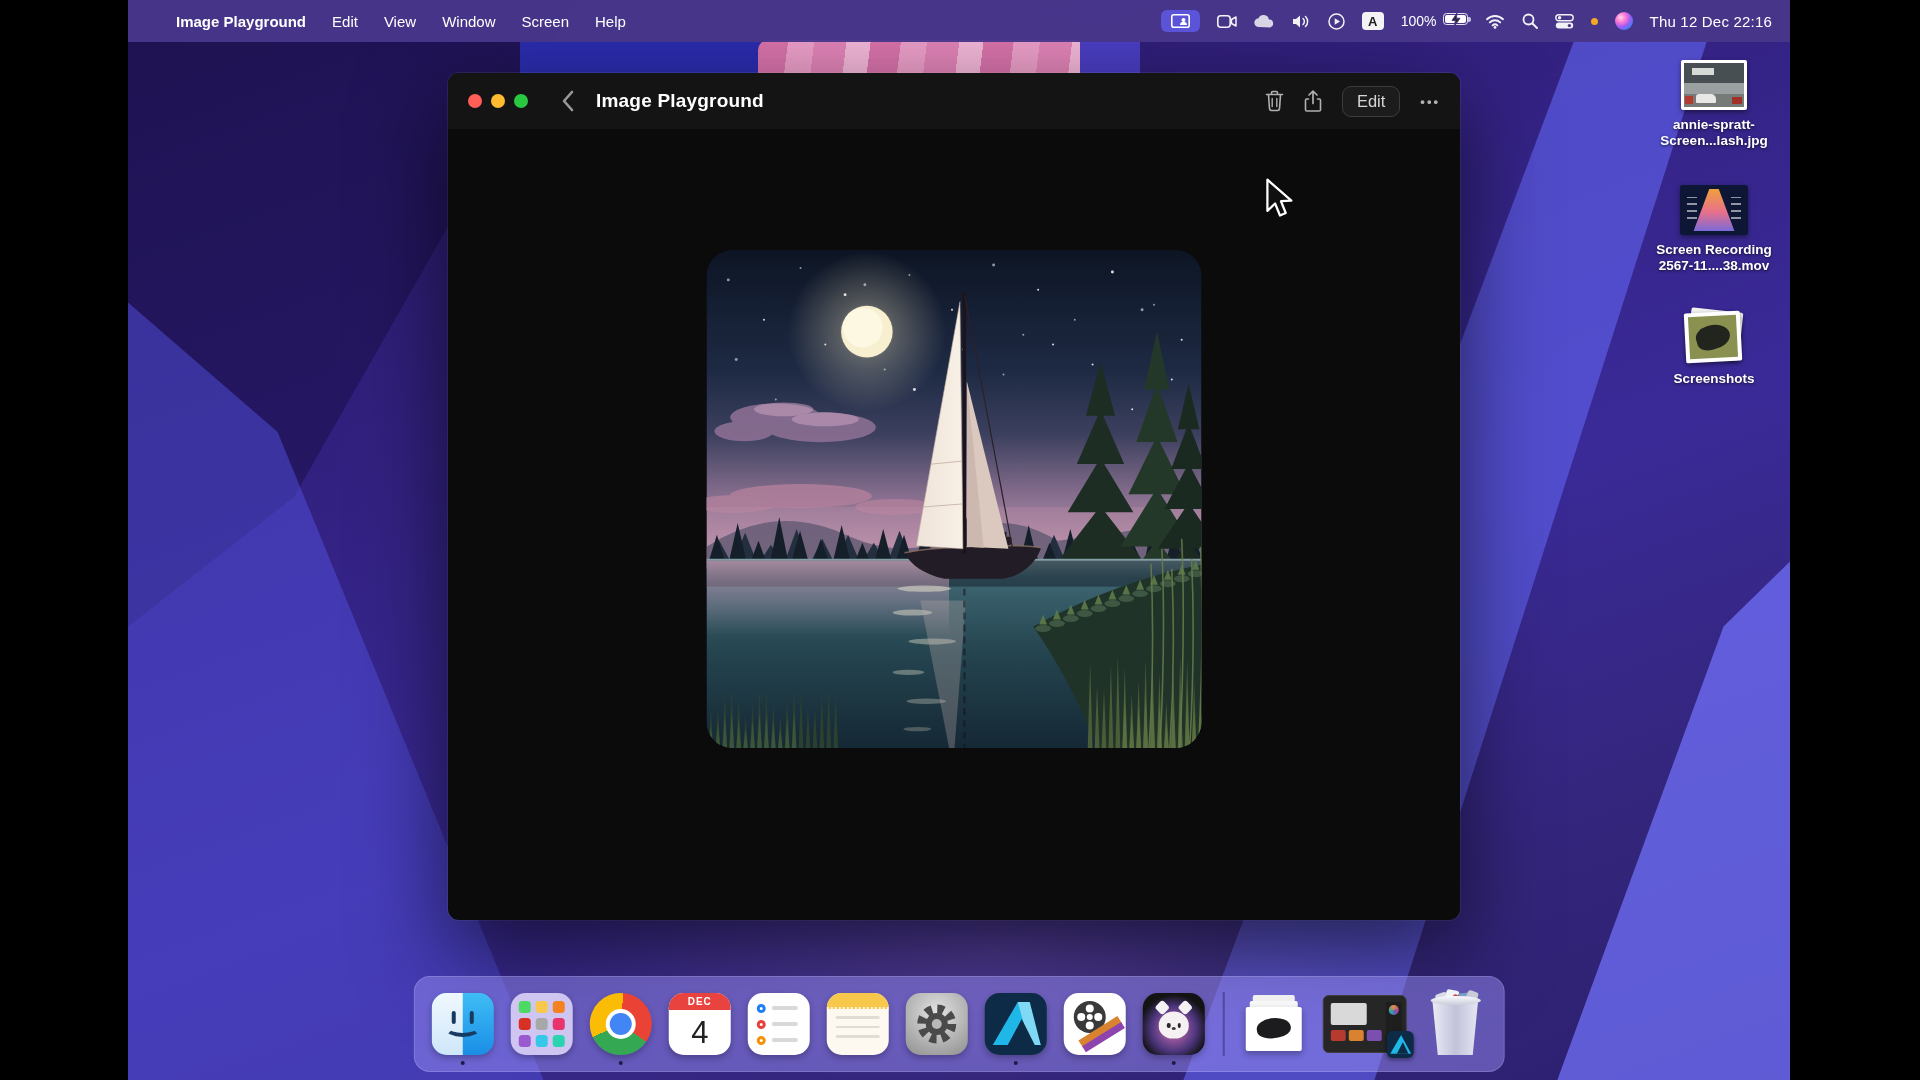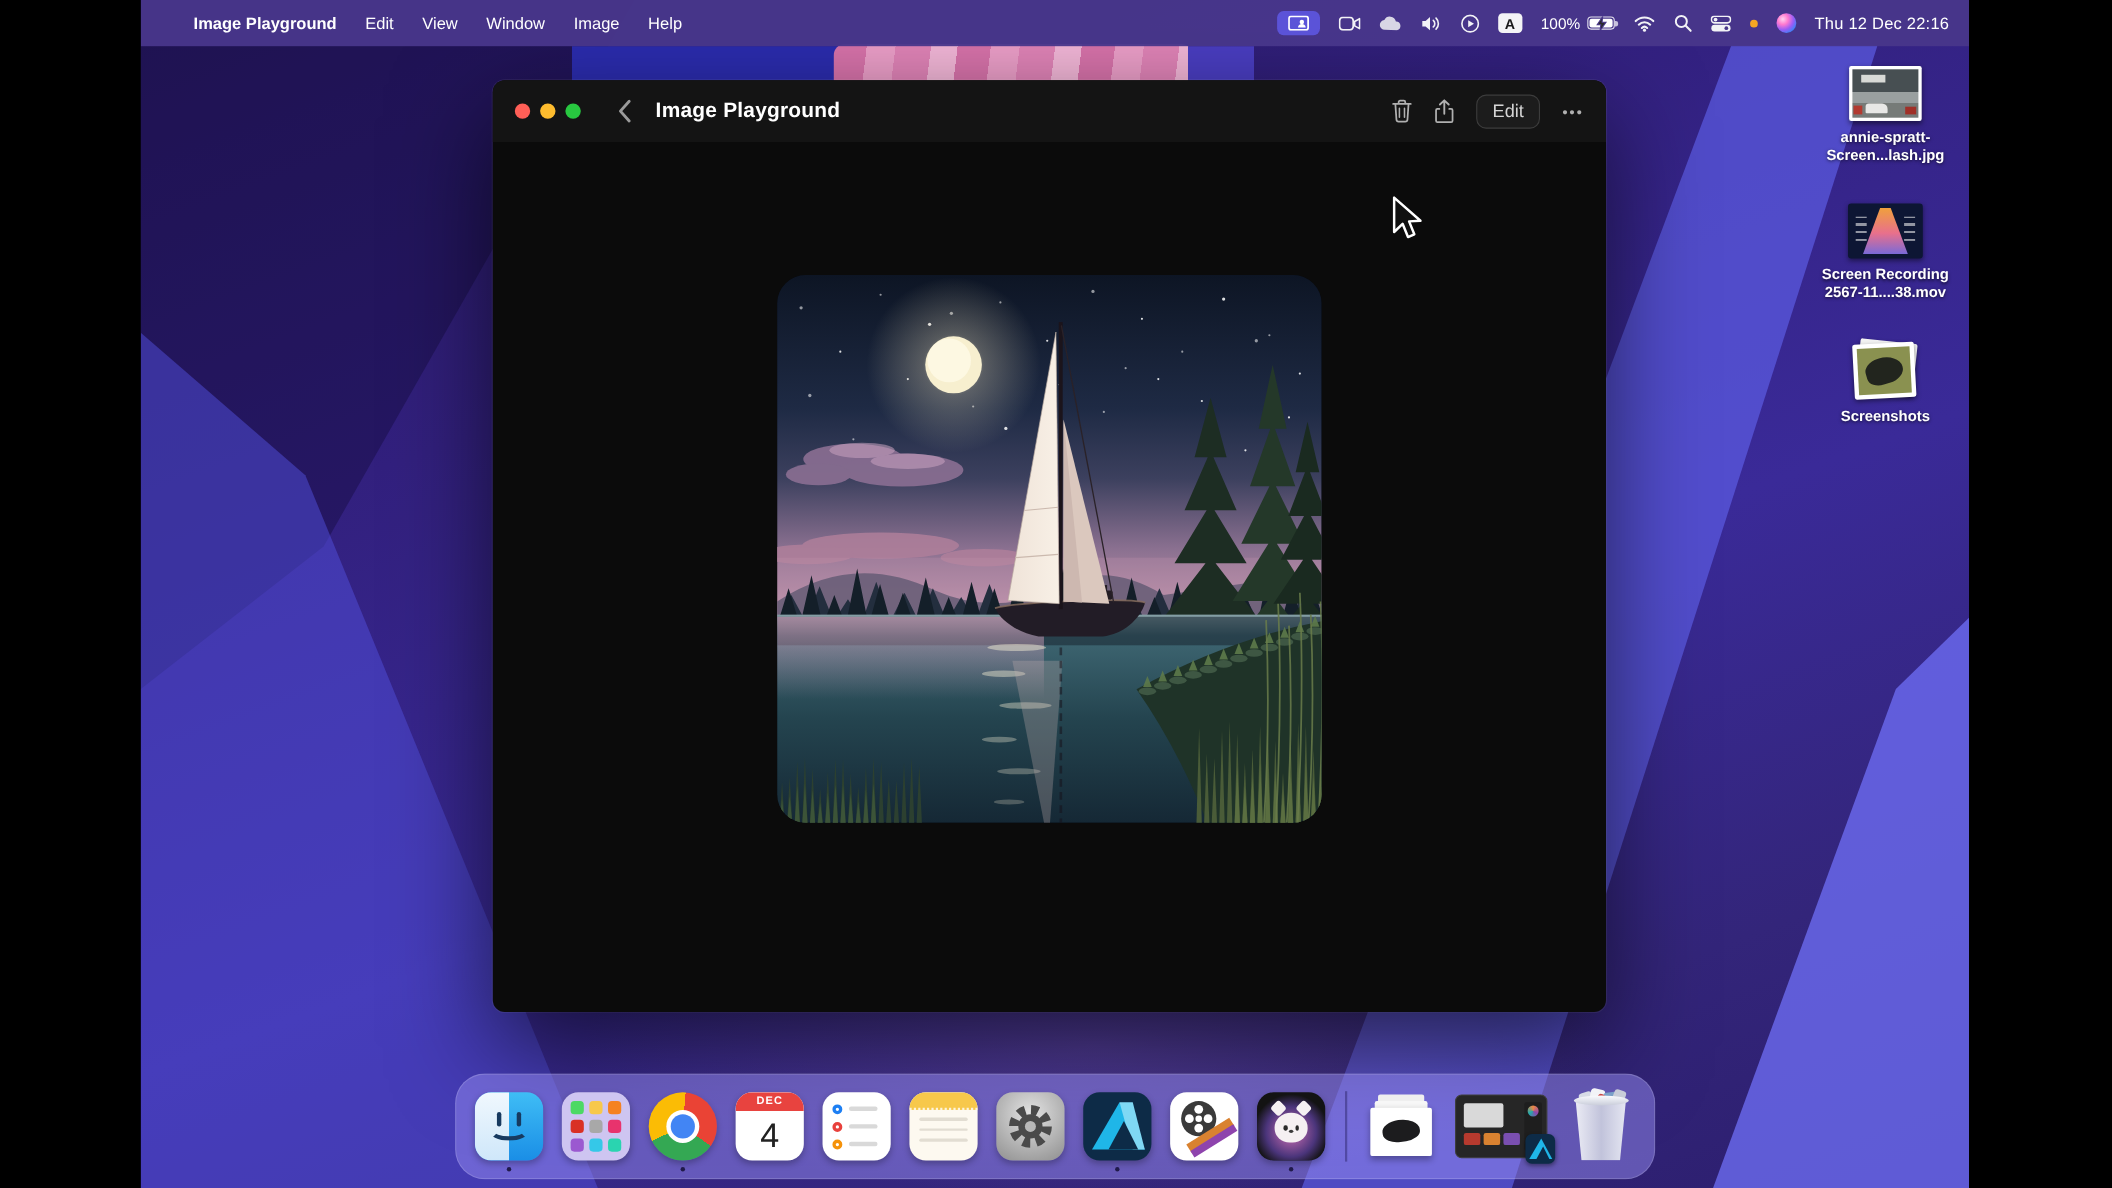--- a/index.html
+++ b/index.html
@@ -28,21 +28,21 @@
     display:flex;align-items:center;color:#fff;font-size:15px;padding:0 18px 0 26px;z-index:50;}
   .menubar .apple{font-size:18px;margin-right:22px;}
   .menubar .appname{font-weight:700;margin-right:26px;}
   .menubar .mitem{margin-right:26px;font-weight:500;}
   .mb-right{margin-left:auto;display:flex;align-items:center;gap:17px;}
   .sicon{display:flex;align-items:center;justify-content:center;color:#f2f2f6;}
   .sicon svg{display:block;}
   .mirror-active{background:#5b53d8;border-radius:6px;padding:4px 10px;}
   .kbd-a{background:#f4f4f6;color:#1a1a1a;font-weight:700;font-size:13px;border-radius:4px;
     width:22px;height:18px;display:flex;align-items:center;justify-content:center;}
-  .battwrap{display:flex;align-items:center;gap:6px;}
+  .battwrap{display:flex;gap:6px;}
   .batt-pct{font-size:14px;}
   .batt{position:relative;width:25px;height:12px;border:1.5px solid rgba(255,255,255,.85);border-radius:3.5px;}
   .batt:after{content:"";position:absolute;right:-4px;top:3px;width:2.5px;height:5px;background:rgba(255,255,255,.7);border-radius:0 2px 2px 0;}
   .batt .fill{position:absolute;inset:1px;background:#fff;border-radius:2px;}
   .batt svg{position:absolute;left:5px;top:-2px;}
   .rec-dot{width:7px;height:7px;border-radius:50%;background:#f5a623;}
   .siri{width:18px;height:18px;border-radius:50%;
     background:radial-gradient(circle at 32% 30%,#ffd3f0 0%,#ff7ad0 28%,#9b5cf6 55%,#3b82f6 78%,#22d3ee 100%);}
   .clock{font-size:15px;font-weight:400;letter-spacing:.2px;}
 
@@ -91,21 +91,21 @@
   .more-btn{color:#b0b0b0;font-size:13px;letter-spacing:2px;font-weight:700;}
   .playground-image{position:absolute;left:50%;transform:translateX(-50%);top:177px;width:495px;height:498px;
     border-radius:26px;overflow:hidden;background:#060a12;}
   .playground-image svg{display:block;width:100%;height:100%;}
 
   
   .cursor{position:absolute;left:1137px;top:178px;z-index:90;}
 
   
   .dock{position:absolute;left:50%;transform:translateX(-50%);bottom:8px;height:96px;z-index:60;
-    display:flex;align-items:center;gap:15px;padding:0 16px;border-radius:27px;
+    display:flex;align-items:center;gap:15px;padding:0 16px;border-radius:16px;
     background:rgba(150,140,242,.5);border:1px solid rgba(255,255,255,.16);}
   .dock-item{display:flex;flex-direction:column;align-items:center;width:64px;position:relative;}
   .dock-ic{width:62px;height:62px;border-radius:15px;position:relative;box-shadow:0 3px 6px rgba(0,0,0,.25);}
   .dot{width:4.5px;height:4.5px;border-radius:50%;background:#201a4a;position:absolute;bottom:-10px;}
   .dock-sep{width:1.5px;height:64px;background:rgba(30,22,82,.4);margin:0 2px;}
   
   .ic-finder{background:linear-gradient(180deg,#3fbdf5,#1a8ee6);overflow:hidden;}
   .ic-finder .half{position:absolute;left:0;top:0;width:50%;height:100%;background:linear-gradient(180deg,#f0f8fe,#cfe7fa);}
   .ic-finder .eye{position:absolute;top:18px;width:4px;height:13px;border-radius:2px;background:#173a60;}
   .ic-finder .smile{position:absolute;left:13px;top:26px;width:36px;height:18px;border:4px solid transparent;
@@ -189,21 +189,21 @@
     <div class="wp-pink-band"></div>
     <div class="wp-blue-band2"></div>
   </div>
 
   <div class="menubar">
     <span class="apple"></span>
     <span class="appname">Image Playground</span>
     <span class="mitem">Edit</span>
     <span class="mitem">View</span>
     <span class="mitem">Window</span>
-    <span class="mitem">Image</span>
+    <span class="mitem">Screen</span>
     <span class="mitem">Help</span>
 
     <span class="mb-right">
       <span class="sicon mirror-active">
         <svg width="19" height="14" viewBox="0 0 19 14">
             <rect x="0.8" y="0.8" width="17.4" height="12.4" rx="2" fill="none" stroke="#fff" stroke-width="1.6"></rect>
             <circle cx="12.5" cy="6" r="2" fill="#fff"></circle>
             <path d="M9 11c0-2 1.6-3.2 3.5-3.2S16 9 16 11z" fill="#fff"></path>
           </svg>
       </span>

